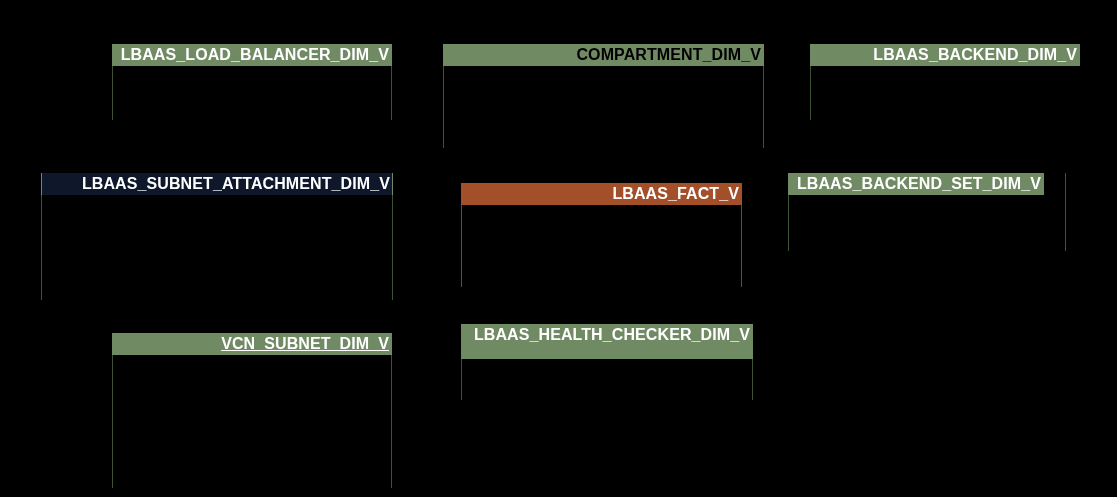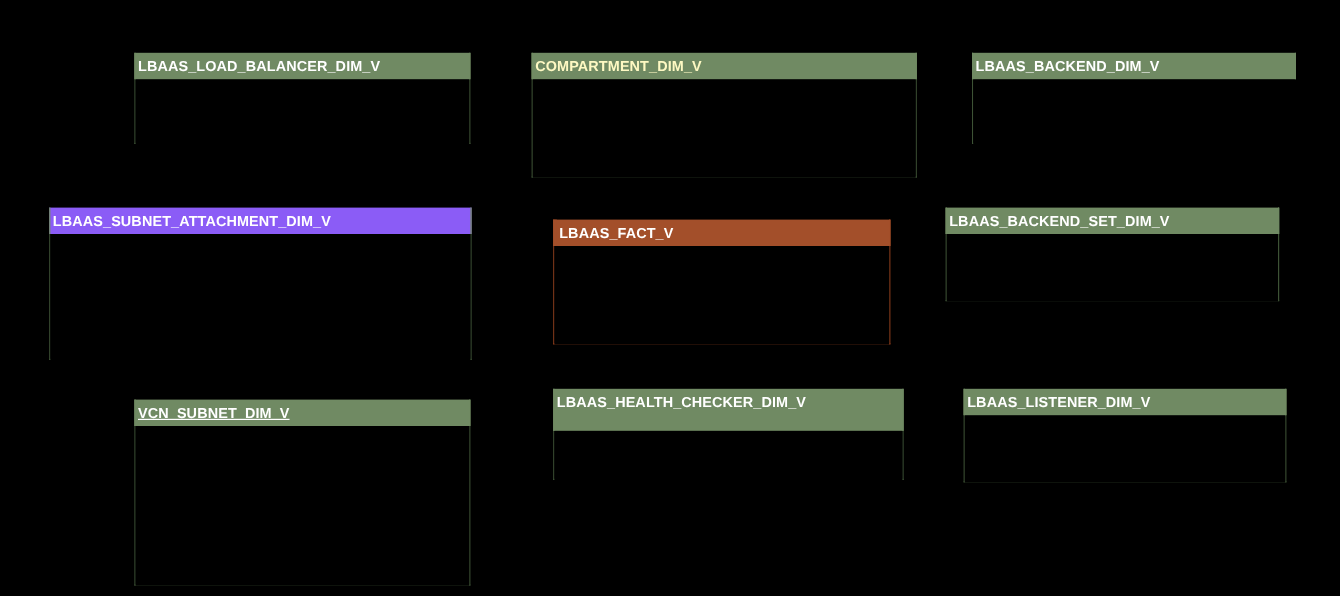--- a/index.html
+++ b/index.html
@@ -26,24 +26,24 @@
   .table-box.fact {
     border: 1px solid #8c3d1c;
     border-top: none;
   }
   .table-header {
     box-sizing: border-box;
     width: 100%;
     height: 22px;
     background: #708a63;
     color: #ffffff;
-    font-size: 12px;
+    font-size: 16px;
     font-weight: bold;
     line-height: 22px;
-    text-align: left;
+    text-align: right;
     letter-spacing: 0.1px;
     white-space: nowrap;
     overflow: hidden;
     margin-left: -1px;
     margin-top: 0;
     padding: 0 2px;
     border-left: 1px solid #708a63;
     border-right: 1px solid #708a63;
     position: relative;
     left: 0;
@@ -61,44 +61,40 @@
 </style>
 </head>
 <body>
 
 <div id="canvas" style="background: rgb(0, 0, 0);">
     <div class="table-box" style="left: 112px; top: 44px; width: 280px; height: 76px;">
       <div class="table-header" style="height: 22px; line-height: 22px; width: 280px; background: rgb(112, 138, 99); border-left-color: rgb(112, 138, 99); border-right-color: rgb(112, 138, 99); color: rgb(255, 255, 255);">LBAAS_LOAD_BALANCER_DIM_V</div>
       <div class="table-body" style="height: 54px;"></div>
     </div>
     <div class="table-box" style="left: 443px; top: 44px; width: 321px; height: 104px;">
-      <div class="table-header" style="height: 22px; line-height: 22px; width: 321px; background: rgb(112, 138, 99); border-left-color: rgb(112, 138, 99); border-right-color: rgb(112, 138, 99); color: #fef9c3;">COMPARTMENT_DIM_V</div>
+      <div class="table-header" style="height: 22px; line-height: 22px; width: 321px; background: rgb(112, 138, 99); border-left-color: rgb(112, 138, 99); border-right-color: rgb(112, 138, 99); color: #000000;">COMPARTMENT_DIM_V</div>
       <div class="table-body" style="height: 82px;"></div>
     </div>
     <div class="table-box" style="left: 792px; top: 44px; width: 308px; height: 76px; margin-left: 18px;">
       <div class="table-header" style="height: 22px; line-height: 22px; width: 270px; background: rgb(112, 138, 99); border-left-color: rgb(112, 138, 99); border-right-color: rgb(112, 138, 99); color: rgb(255, 255, 255);">LBAAS_BACKEND_DIM_V</div>
       <div class="table-body" style="height: 54px;"></div>
     </div>
     <div class="table-box" style="left: 41px; top: 173px; width: 352px; height: 127px;">
-      <div class="table-header" style="height: 22px; line-height: 22px; width: 352px; background: #8b5cf6; border-left-color: rgb(112, 138, 99); border-right-color: rgb(112, 138, 99); color: rgb(255, 255, 255);">LBAAS_SUBNET_ATTACHMENT_DIM_V</div>
+      <div class="table-header" style="height: 22px; line-height: 22px; width: 352px; background: #0f172a; border-left-color: rgb(112, 138, 99); border-right-color: rgb(112, 138, 99); color: rgb(255, 255, 255);">LBAAS_SUBNET_ATTACHMENT_DIM_V</div>
       <div class="table-body" style="height: 105px;"></div>
     </div>
     <div class="table-box fact" style="left: 461px; top: 183px; width: 281px; height: 104px;">
       <div class="table-header" style="height: 22px; line-height: 22px; width: 281px; background: rgb(163, 79, 42); border-left-color: rgb(163, 79, 42); border-right-color: rgb(163, 79, 42); color: rgb(255, 255, 255);">LBAAS_FACT_V</div>
       <div class="table-body" style="height: 82px;"></div>
     </div>
     <div class="table-box" style="left: 788px; top: 173px; width: 278px; height: 78px;">
-      <div class="table-header" style="height: 22px; line-height: 22px; width: 278px; background: rgb(112, 138, 99); border-left-color: rgb(112, 138, 99); border-right-color: rgb(112, 138, 99); color: rgb(255, 255, 255);">LBAAS_BACKEND_SET_DIM_V</div>
+      <div class="table-header" style="height: 22px; line-height: 22px; width: 256px; background: rgb(112, 138, 99); border-left-color: rgb(112, 138, 99); border-right-color: rgb(112, 138, 99); color: rgb(255, 255, 255);">LBAAS_BACKEND_SET_DIM_V</div>
       <div class="table-body" style="height: 56px;"></div>
     </div>
     <div class="table-box" style="left: 112px; top: 333px; width: 280px; height: 155px;">
       <div class="table-header" style="height: 22px; line-height: 22px; width: 280px; background: rgb(112, 138, 99); border-left-color: rgb(112, 138, 99); border-right-color: rgb(112, 138, 99); color: rgb(255, 255, 255); text-decoration: underline;">VCN_SUBNET_DIM_V</div>
       <div class="table-body" style="height: 133px;"></div>
     </div>
     <div class="table-box" style="left: 461px; top: 324px; width: 292px; height: 76px;">
       <div class="table-header" style="height: 35px; line-height: 22px; width: 292px; background: rgb(112, 138, 99); border-left-color: rgb(112, 138, 99); border-right-color: rgb(112, 138, 99); color: rgb(255, 255, 255);">LBAAS_HEALTH_CHECKER_DIM_V</div>
       <div class="table-body" style="height: 54px;"></div>
     </div>
-    <div class="table-box" style="left: 803px; top: 324px; width: 269px; height: 78px;">
-      <div class="table-header" style="height: 22px; line-height: 22px; width: 269px; background: rgb(112, 138, 99); border-left-color: rgb(112, 138, 99); border-right-color: rgb(112, 138, 99); color: rgb(255, 255, 255);">LBAAS_LISTENER_DIM_V</div>
-      <div class="table-body" style="height: 56px;"></div>
-    </div>
   </div>
 
 </body></html>

